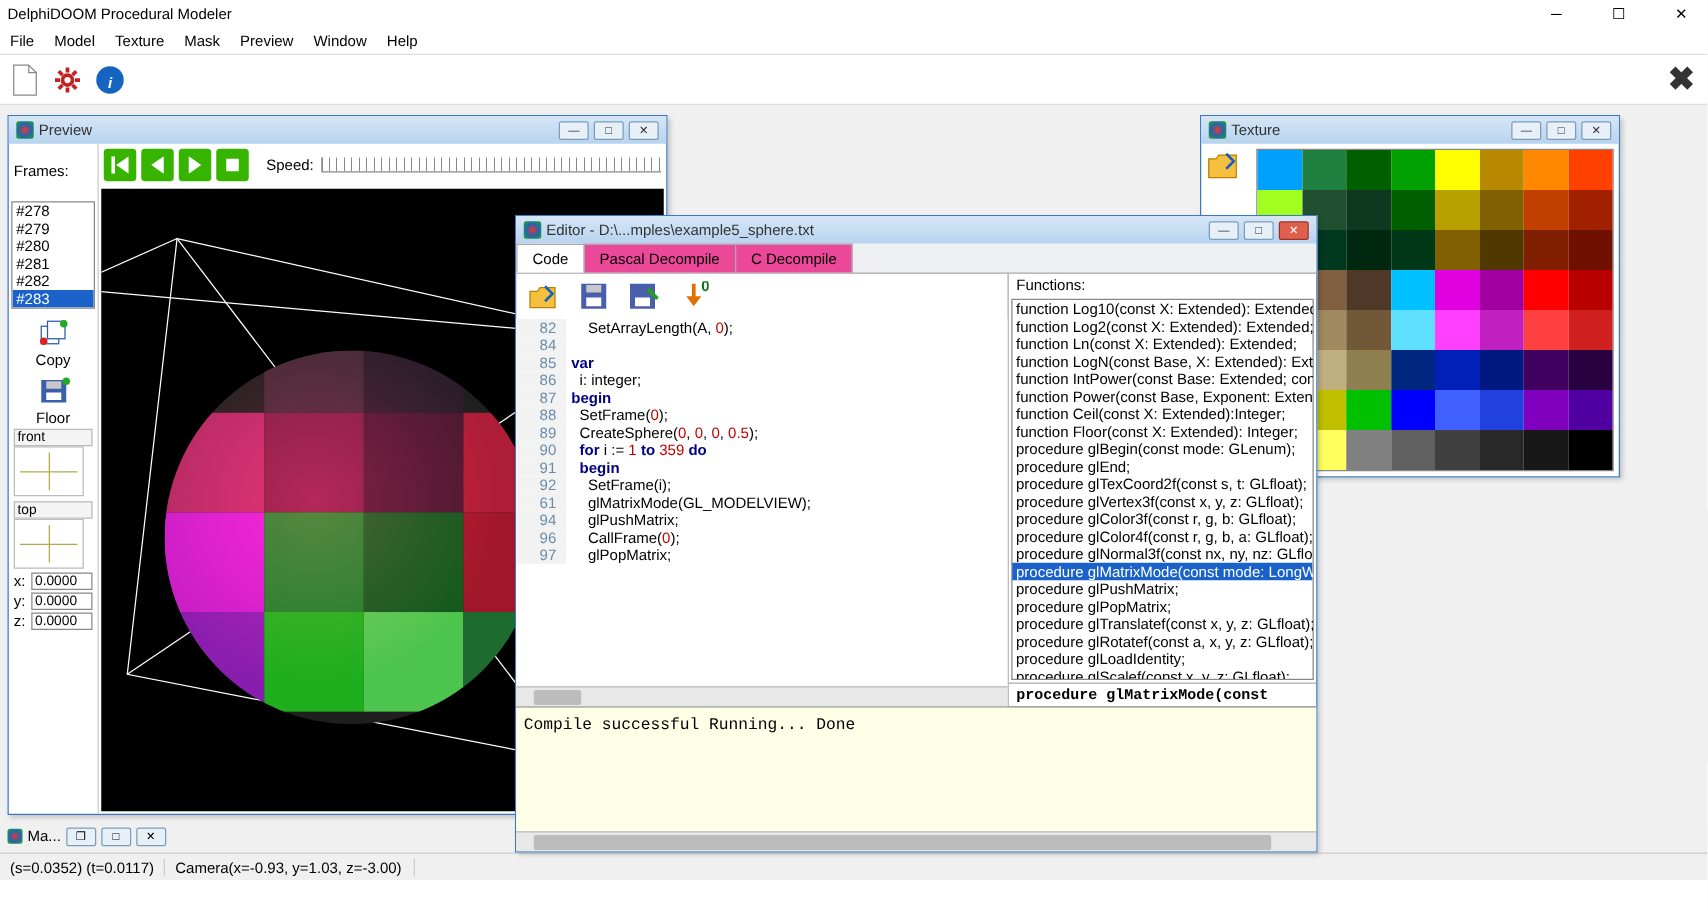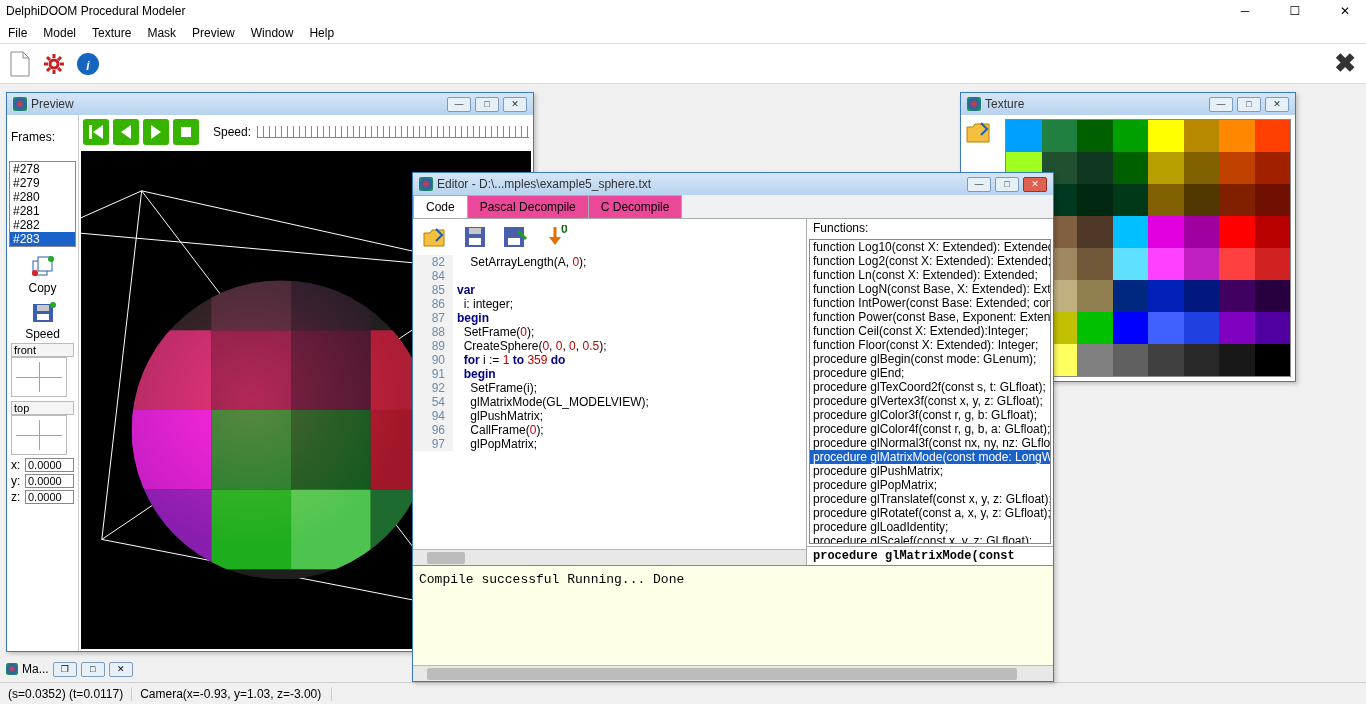--- a/index.html
+++ b/index.html
@@ -172,21 +172,21 @@
                 <rect x="4" y="6" width="14" height="14" fill="#fff" stroke="#2a5caa"></rect>
                 <rect x="9" y="2" width="14" height="14" fill="#fff" stroke="#2a5caa"></rect>
                 <circle cx="22" cy="4" r="3" fill="#2a2"></circle>
                 <circle cx="6" cy="18" r="3" fill="#d22"></circle>
               </svg><span>Copy</span></div>
           <div class="fb"><svg width="28" height="24">
                 <rect x="4" y="3" width="20" height="18" fill="#3a5fab"></rect>
                 <rect x="8" y="13" width="12" height="6" fill="#fff"></rect>
                 <rect x="8" y="4" width="12" height="6" fill="#c8c8c8"></rect>
                 <circle cx="24" cy="4" r="3" fill="#2a2"></circle>
-              </svg><span>Speed</span></div>
+              </svg><span>Floor</span></div>
         </div>
         <div class="axis-label">front</div>
         <div class="axis-cross"></div>
         <div class="axis-label">top</div>
         <div class="axis-cross"></div>
         <div class="coord-row">
             <span>x:</span>
             <input value="0.0000" style="">
           </div>
         <div class="coord-row">
@@ -349,21 +349,21 @@
               </div>
               <div class="code-line">
                 <div class="ln">91</div>
                 <div class="ct">  <span class="kw">begin</span></div>
               </div>
               <div class="code-line">
                 <div class="ln">92</div>
                 <div class="ct">    SetFrame(i);</div>
               </div>
               <div class="code-line">
-                <div class="ln">54</div>
+                <div class="ln">61</div>
                 <div class="ct">    glMatrixMode(GL_MODELVIEW);</div>
               </div>
               <div class="code-line">
                 <div class="ln">94</div>
                 <div class="ct">    glPushMatrix;</div>
               </div>
               <div class="code-line">
                 <div class="ln">96</div>
                 <div class="ct">    CallFrame(<span class="num">0</span>);</div>
               </div>

